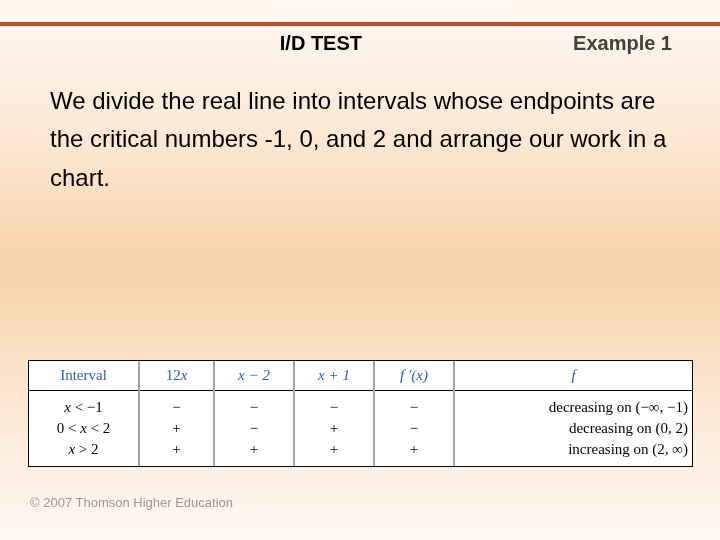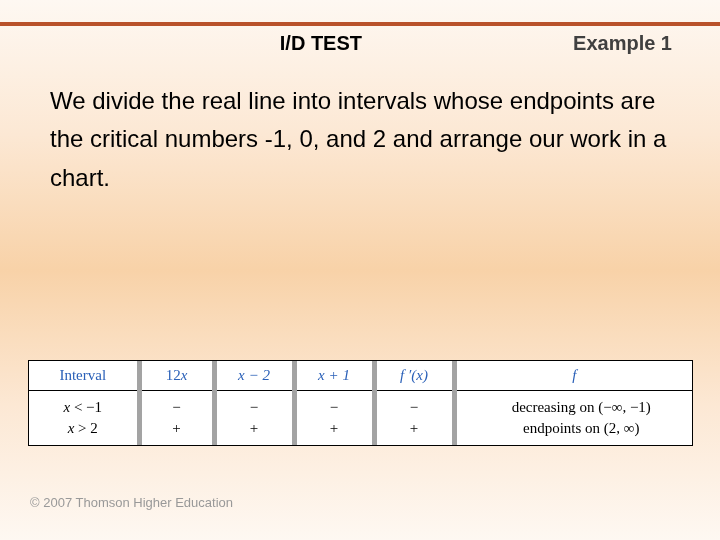--- a/index.html
+++ b/index.html
@@ -56,21 +56,21 @@
     width: 665px;
     background: #fff;
     border: 1px solid #000;
   }
   table.chart {
     width: 100%;
     border-collapse: collapse;
     font-family: "Times New Roman", Times, serif;
   }
   table.chart th, table.chart td {
-    border-left: 5px solid #a3a3a3;
+    border-left: 2px solid #a3a3a3;
     border-right: 1px solid #000;
     text-align: center;
     font-weight: normal;
     padding: 2px 4px;
     font-size: 15px;
     color: #000;
   }
   table.chart th {
     color: #2a60b8;
     border-bottom: 1px solid #000;
@@ -80,21 +80,21 @@
   }
   table.chart th.upright { font-style: normal; }
   table.chart td:first-child, table.chart th:first-child { border-left: none; }
   table.chart td:last-child, table.chart th:last-child { border-right: none; }
   .col-int { width: 110px; }
   .col-f1 { width: 75px; }
   .col-f2 { width: 80px; font-family: Liberation Serif, serif; }
   .col-f3 { width: 80px; margin-top: 7px; }
   .col-fp { width: 80px; }
   .col-desc { width: auto; text-align: left; padding-left: 18px; }
-  table.chart td.col-desc { text-align: center; padding-left: 18px; }
+  table.chart td.col-desc { text-align: right; padding-left: 18px; }
   .it { font-style: italic; }
   .spacer-row td { height: 6px; border-left: 1px solid #000; border-right: 1px solid #000; }
   .copyright {
     position: absolute;
     bottom: 30px;
     left: 30px;
     font-size: 13px;
     color: #999;
     font-family: Arial, sans-serif;
   }
@@ -134,26 +134,34 @@
         </tr>
       <tr>
         <td class="col-int"><span class="it">x</span> &lt; −1</td>
         <td>−</td>
         <td>−</td>
         <td>−</td>
         <td>−</td>
         <td class="col-desc">decreasing on (−∞, −1)</td>
       </tr>
       <tr>
+        <td class="col-int">0 &lt; <span class="it">x</span> &lt; 2</td>
+        <td>+</td>
+        <td>−</td>
+        <td>+</td>
+        <td>−</td>
+        <td class="col-desc">decreasing on (0, 2)</td>
+      </tr>
+      <tr>
         <td class="col-int"><span class="it">x</span> &gt; 2</td>
         <td>+</td>
         <td>+</td>
         <td>+</td>
         <td>+</td>
-        <td class="col-desc">endpoints on (2, ∞)</td>
+        <td class="col-desc">increasing on (2, ∞)</td>
       </tr>
       <tr class="spacer-row">
           <td></td>
           <td></td>
           <td></td>
           <td></td>
           <td></td>
           <td></td>
         </tr>
     </tbody>

